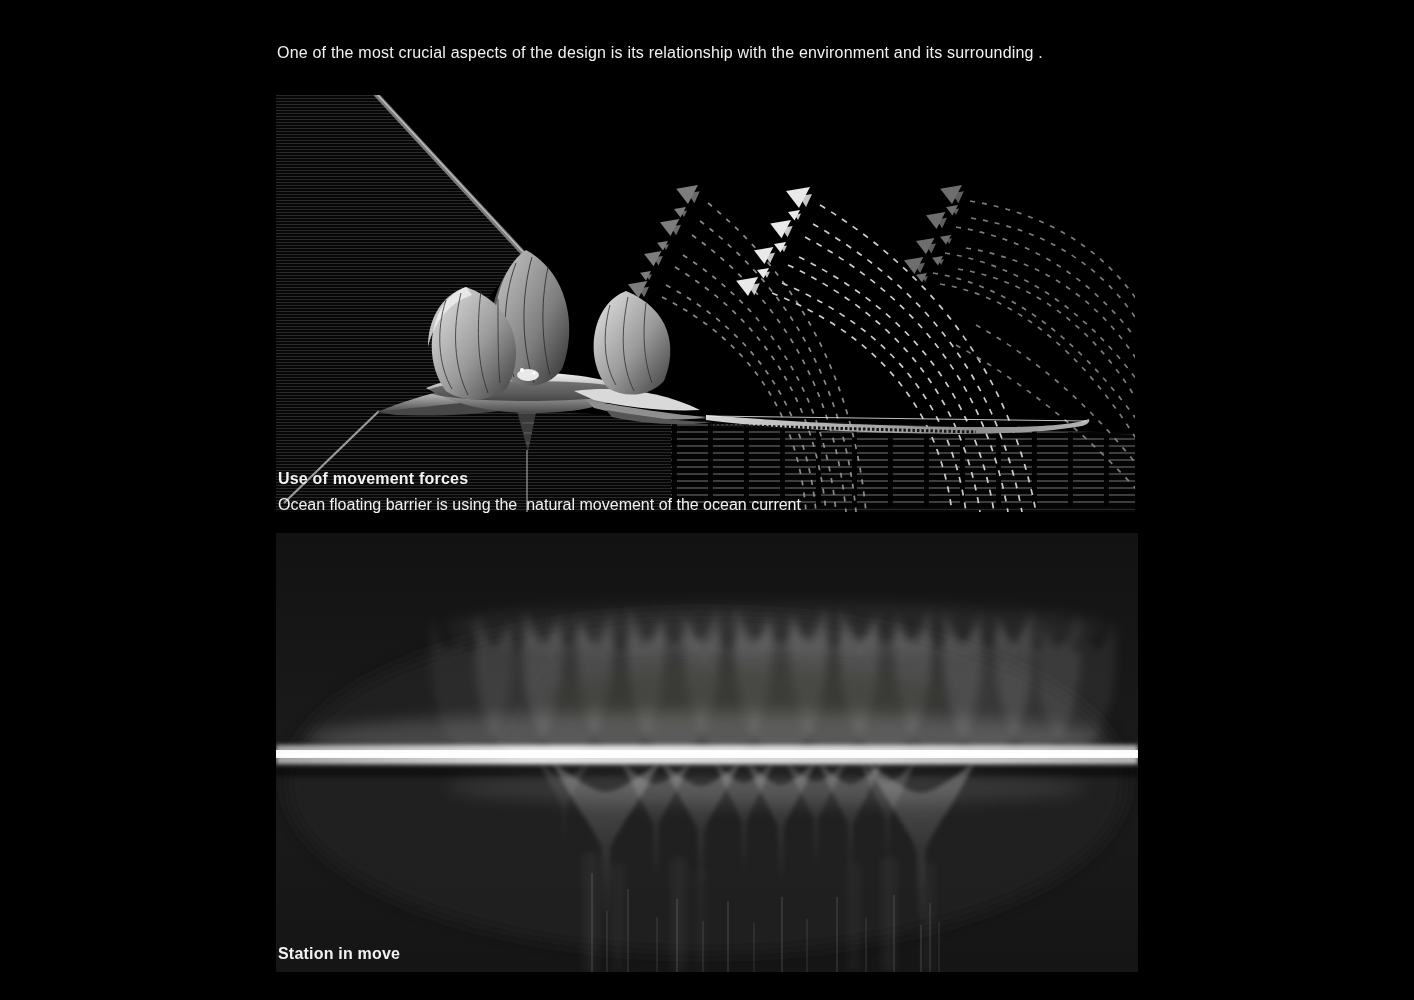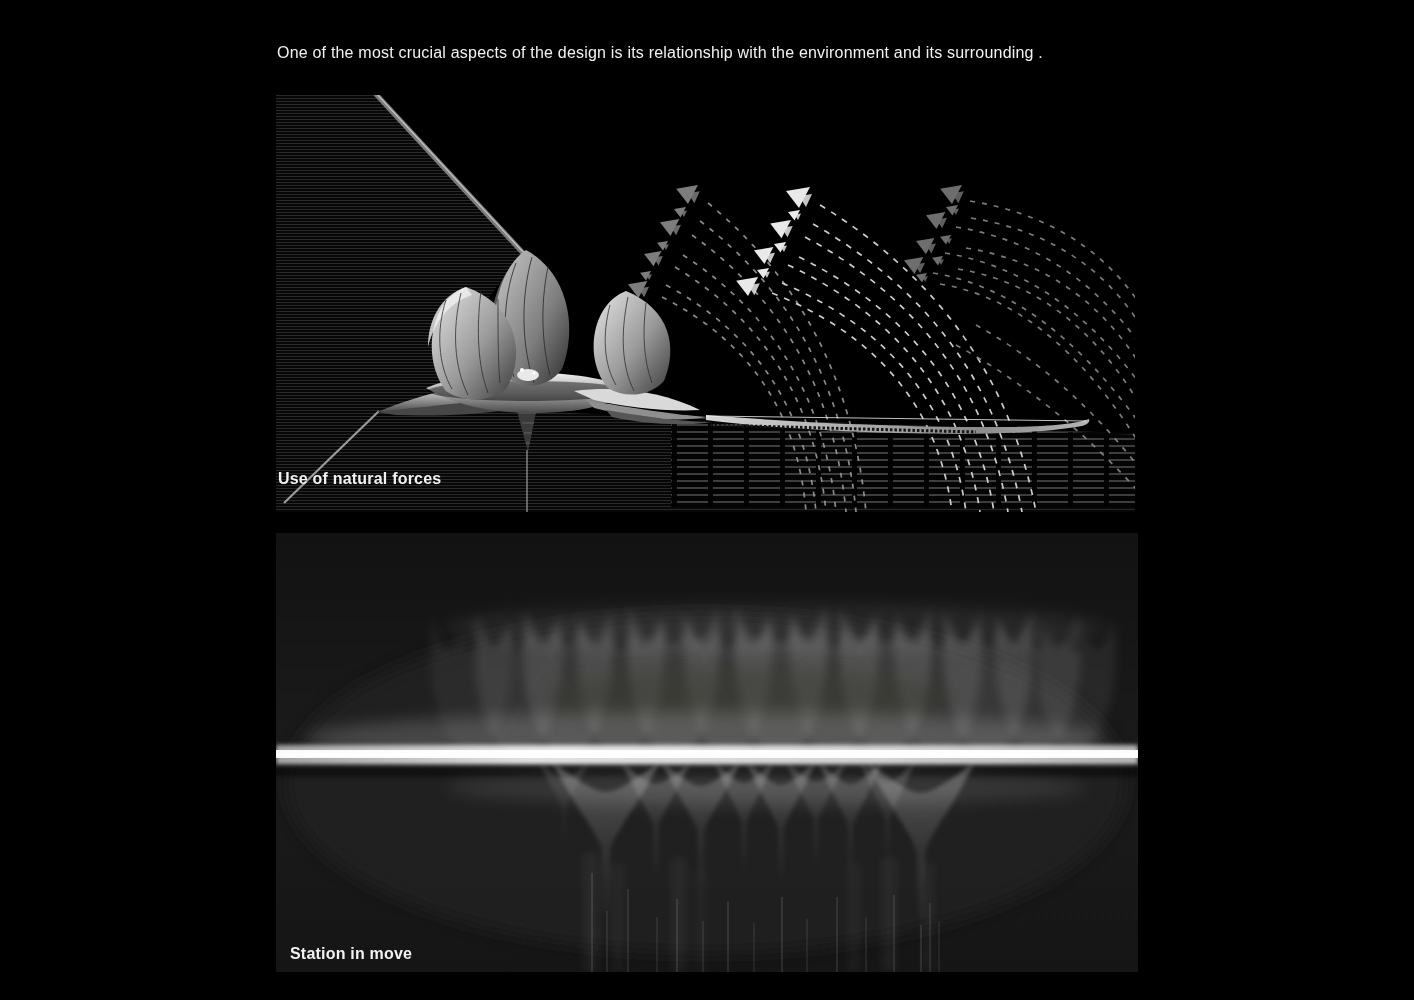--- a/index.html
+++ b/index.html
@@ -193,21 +193,22 @@
           <path d="M352 202 C344 240 346 272 358 296"></path>
           <path d="M370 208 C366 240 368 266 376 288"></path>
         </g>
         <ellipse cx="252" cy="280" rx="11" ry="6" fill="#e9e9e9"></ellipse>
         <circle cx="246" cy="275" r="2" fill="#fff"></circle>
           <circle cx="258" cy="278" r="1.6" fill="#fff"></circle>
       </g>
     </svg>
   </div>
 
-  <div class="cap bold" style="top:470px;">Use of natural forces</div>
+  <div class="cap bold" style="top:470px;">Use of movement forces</div>
+  <div class="cap" style="top:496px;">Ocean floating barrier is using the  natural movement of the ocean current</div>
 
   <div class="fig2">
     <svg viewBox="0 0 862 439" width="862" height="439">
       <defs>
         <filter id="b2" x="-40%" y="-40%" width="180%" height="180%">
             <feGaussianBlur stdDeviation="2"></feGaussianBlur>
           </filter>
         <filter id="b4" x="-40%" y="-40%" width="180%" height="180%">
             <feGaussianBlur stdDeviation="4"></feGaussianBlur>
           </filter>
@@ -310,15 +311,15 @@
         <rect x="336" y="330" width="12" height="109" opacity=".04"></rect>
         <rect x="396" y="325" width="14" height="114" opacity=".05"></rect>
         <rect x="420" y="335" width="10" height="104" opacity=".03"></rect>
         <rect x="572" y="330" width="12" height="109" opacity=".04"></rect>
         <rect x="606" y="325" width="14" height="114" opacity=".05"></rect>
         <rect x="646" y="330" width="12" height="109" opacity=".04"></rect>
       </g>
     </svg>
   </div>
 
-  <div class="cap bold" style="top:945px;margin-left:12px;">Station in move</div>
+  <div class="cap bold" style="top:945px;">Station in move</div>
 
 </div>
 
 </body></html>

